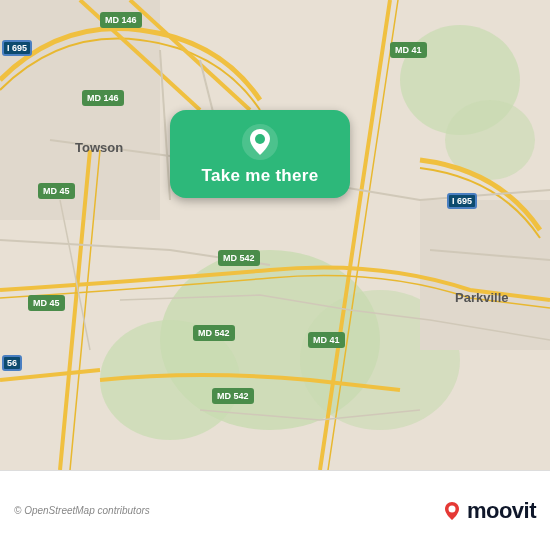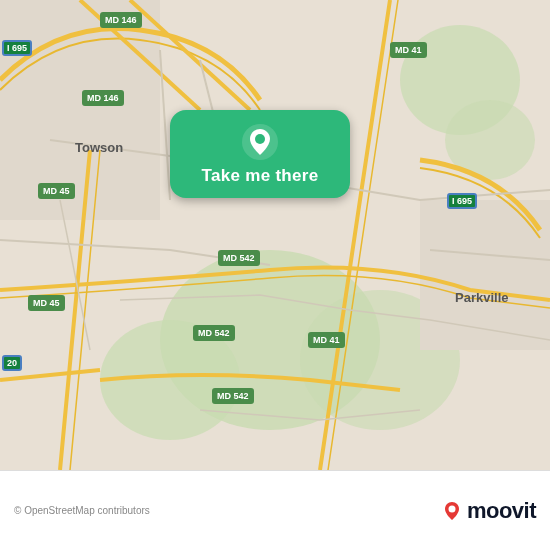--- a/index.html
+++ b/index.html
@@ -34,21 +34,21 @@
       background: #fff;
       border: 2px solid #6b9;
       border-radius: 3px;
       font-size: 9px;
       font-weight: bold;
       padding: 1px 3px;
       color: #333;
       white-space: nowrap;
     }
     .road-badge.blue {
-      background: #15803d;
+      background: #0c4a6e;
       border-color: #4a7fc1;
       color: #fff;
     }
     .road-badge.green {
       background: #4a8c4a;
       border-color: #4a8c4a;
       color: #fff;
     }
 
     
@@ -98,20 +98,21 @@
       justify-content: space-between;
       padding: 0 14px;
       border-top: 1px solid #ddd;
       position: relative;
     }
 
     #bottom-bar-left {
       display: flex;
       flex-direction: column;
       gap: 2px;
+      font-style: italic;
     }
 
     #attribution {
       font-size: 10px;
       color: #888;
     }
 
     #address-line {
       font-size: 15px;
       color: #333;
@@ -206,21 +207,21 @@
   <div class="road-badge green" style="top:90px; left:82px;">MD 146</div>
   <div class="road-badge blue" style="top:40px; left:2px;">I 695</div>
   <div class="road-badge green" style="top:42px; left:390px;">MD 41</div>
   <div class="road-badge blue" style="top:193px; left:447px;">I 695</div>
   <div class="road-badge green" style="top:183px; left:38px;">MD 45</div>
   <div class="road-badge green" style="top:295px; left:28px;">MD 45</div>
   <div class="road-badge green" style="top:250px; left:218px;">MD 542</div>
   <div class="road-badge green" style="top:325px; left:193px;">MD 542</div>
   <div class="road-badge green" style="top:388px; left:212px;">MD 542</div>
   <div class="road-badge green" style="top:332px; left:308px;">MD 41</div>
-  <div class="road-badge blue" style="top:355px; left:2px;">20</div>
+  <div class="road-badge blue" style="top:355px; left:2px;">56</div>
 
   <div id="cta-button-wrapper">
     <button id="cta-button">
 
       <svg class="pin-icon" viewBox="0 0 36 36" xmlns="http://www.w3.org/2000/svg">
         <circle cx="18" cy="18" r="18" fill="rgba(255,255,255,0.15)"></circle>
         <path d="M18 5 C12.5 5 8 9.5 8 15 C8 22 18 31 18 31 C18 31 28 22 28 15 C28 9.5 23.5 5 18 5 Z" fill="white"></path>
         <circle cx="18" cy="15" r="5" fill="#2db87a"></circle>
       </svg>
       <span class="btn-label">Take me there</span>

